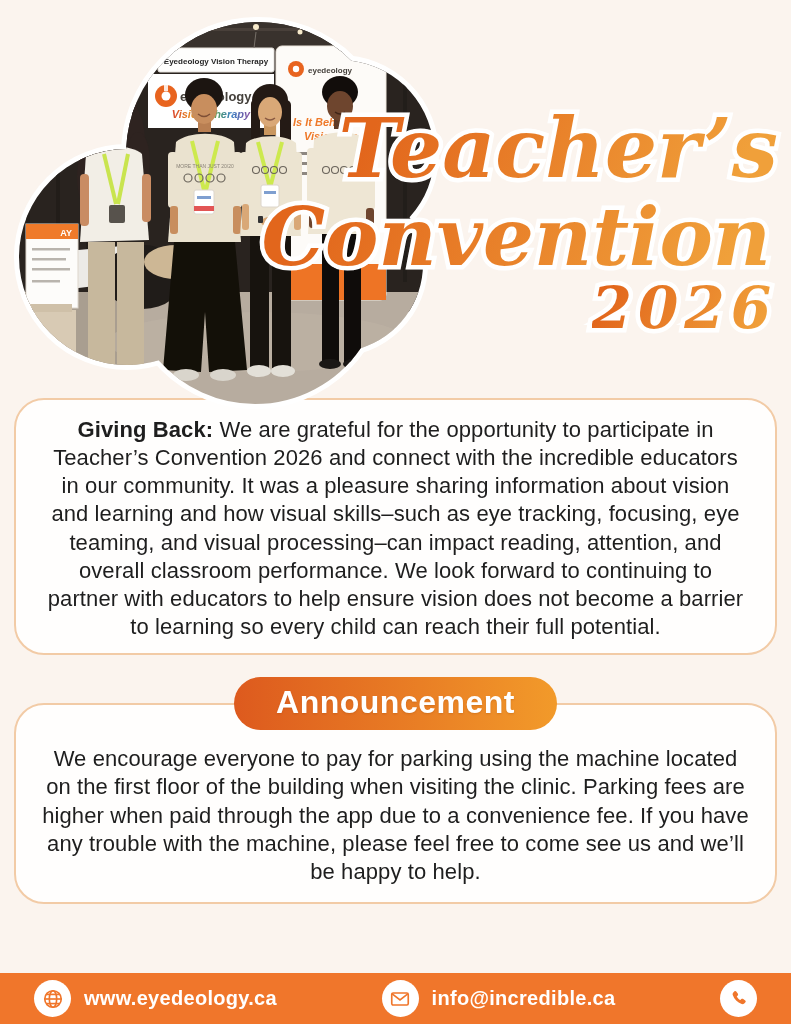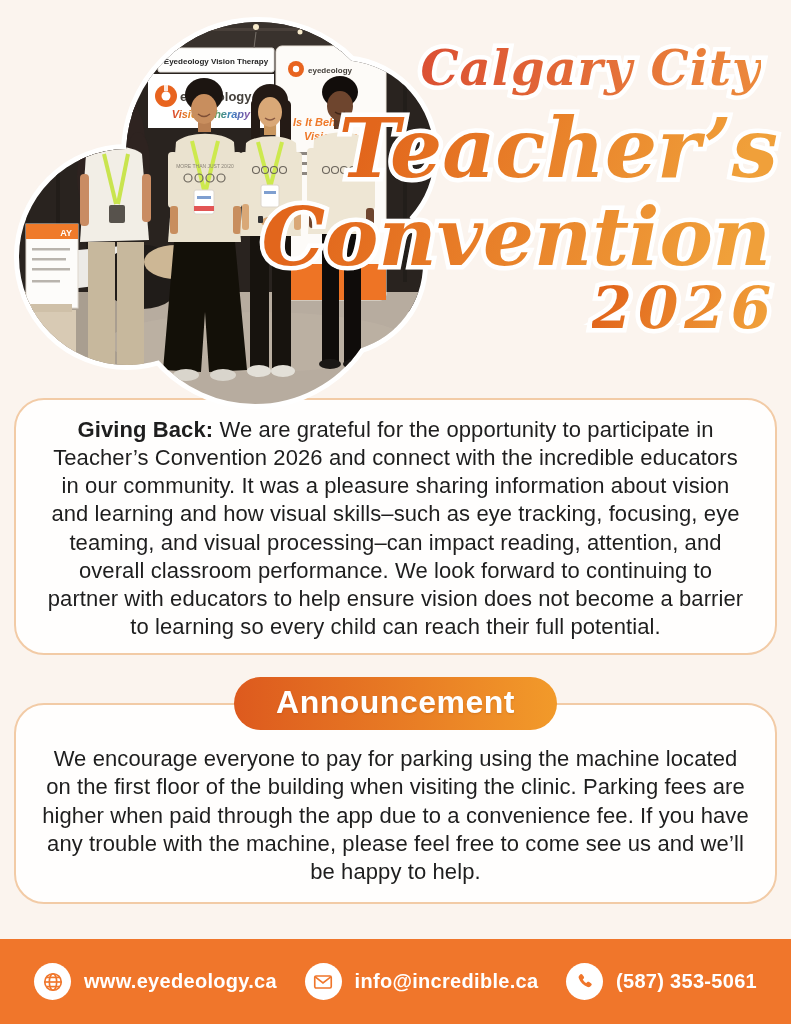--- a/index.html
+++ b/index.html
@@ -42,21 +42,21 @@
 
   .announce-wrap { margin-top:22px; position:relative; }
   .announce-badge { position:relative; z-index:2; width:max-content; margin:0 auto -27px;
     padding:7px 42px 9px; border-radius:27px;
     background:linear-gradient(90deg,#DD5A1E,#F29A2A);
     color:#fff; font-size:32px; font-weight:bold; letter-spacing:0.5px;
     text-shadow:0 1px 2px rgba(140,60,0,0.25); }
   .announce-card { padding:40px 26px 16px; }
 
   
-  .footer { position:absolute; left:0; right:0; bottom:0; height:85px; background:#F0762B;
+  .footer { position:absolute; left:0; right:0; bottom:0; height:51px; background:#F0762B;
     display:flex; align-items:center; justify-content:space-between; padding:0 34px; }
   .contact { display:flex; align-items:center; gap:13px; }
   .icon-circle { width:37px; height:37px; border-radius:50%; background:#fff;
     display:flex; align-items:center; justify-content:center; flex:0 0 auto; }
   .contact-label { color:#fff; font-size:20px; font-weight:bold; letter-spacing:0.3px; }
 </style>
 </head>
 <body>
 
 <div class="page">
@@ -257,24 +257,20 @@
               <circle cx="345" cy="158" r="3.5"></circle>
           </g>
           <rect x="314" y="222" width="17" height="128" fill="#0F0C0A"></rect>
           <rect x="336" y="222" width="17" height="128" fill="#0F0C0A"></rect>
           <ellipse cx="322" cy="352" rx="11" ry="5" fill="#1A1715"></ellipse>
           <ellipse cx="346" cy="352" rx="11" ry="5" fill="#1A1715"></ellipse>
         </g>
       </g>
     </svg>
 
-    <div class="title-line t-kicker">
-      <span class="halo" aria-hidden="true">Calgary City</span>
-      <span class="fill">Calgary City</span>
-    </div>
     <div class="title-line t-line1 grad-fill">
       <span class="halo" aria-hidden="true">Teacher’s</span>
       <span class="fill">Teacher’s</span>
     </div>
     <div class="title-line t-line2 grad-fill">
       <span class="halo" aria-hidden="true">Convention</span>
       <span class="fill">Convention</span>
     </div>
     <div class="title-line t-line3 grad-fill">
       <span class="halo" aria-hidden="true">2026</span>
@@ -314,17 +310,16 @@
         </svg>
       </span>
       <span class="contact-label">info@incredible.ca</span>
     </div>
     <div class="contact">
       <span class="icon-circle">
         <svg width="20" height="20" viewBox="0 0 24 24" fill="#F0762B">
           <path d="M6.6 2.8c.6-.6 1.6-.5 2.1.2l2 2.8c.4.6.3 1.4-.2 1.9l-1.2 1.2c.9 1.9 2.4 3.4 4.3 4.3l1.2-1.2c.5-.5 1.3-.6 1.9-.2l2.8 2c.7.5.8 1.5.2 2.1l-1.4 1.4c-.8.8-2 1.1-3.1.7-5-1.7-9-5.7-10.7-10.7-.4-1.1-.1-2.3.7-3.1z"></path>
         </svg>
       </span>
-      <span class="contact-label">(587) 353-5061</span>
     </div>
   </footer>
 
 </div>
 
 </body></html>

